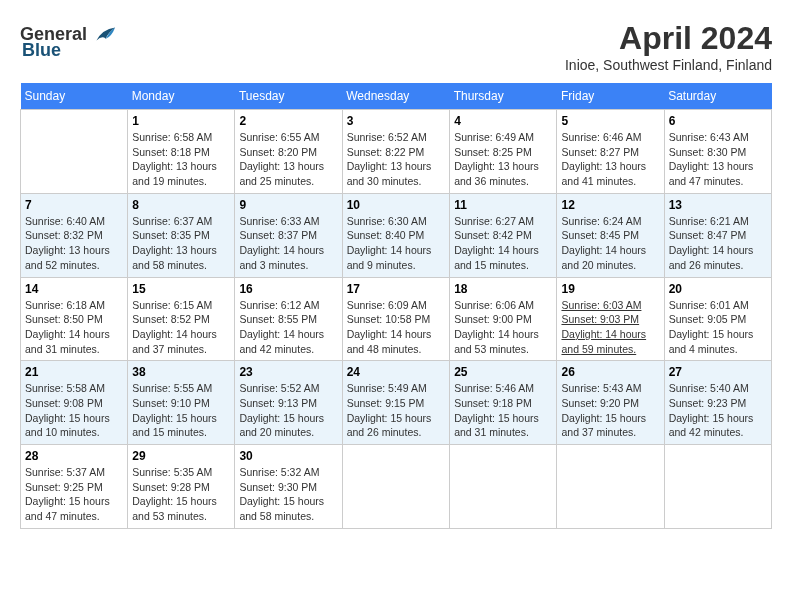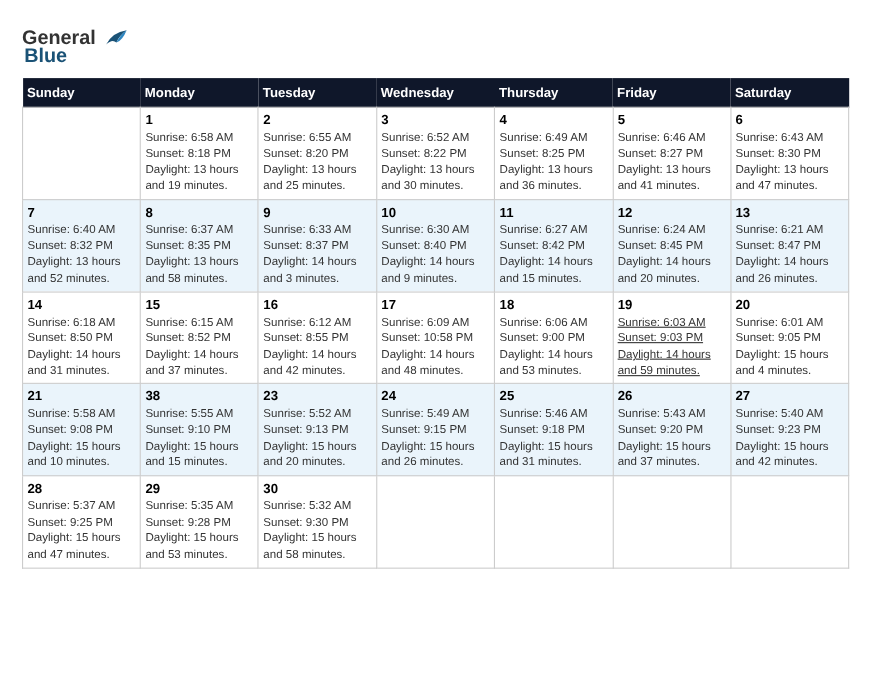--- a/index.html
+++ b/index.html
@@ -33,26 +33,26 @@
       font-size: 14px;
       font-weight: normal;
       color: #333;
     }
     table {
       width: 100%;
       border-collapse: collapse;
       font-size: 11px;
     }
     thead tr th {
-      background-color: #0f172a;
+      background-color: #3b82f6;
       color: #fff;
       padding: 6px 4px;
       text-align: left;
       font-size: 12px;
-      font-weight: bold;
+      font-weight: normal;
     }
     tbody tr td {
       border: 1px solid #ccc;
       vertical-align: top;
       padding: 4px;
       min-height: 80px;
       width: 108px;
     }
     .day-number {
       font-weight: bold;
@@ -90,20 +90,24 @@
   <div class="logo-wrapper">
     <div class="logo-line1">
       <span style="font-size:18px;font-weight:bold;color:#333;">General</span>
       <svg class="logo-icon" viewBox="0 0 30 30" xmlns="http://www.w3.org/2000/svg">
         <path d="M8 22 Q14 10 28 8 Q20 14 18 20 Q14 16 8 22Z" fill="#1a5276"></path>
         <path d="M18 20 Q22 12 28 8 Q24 18 18 20Z" fill="#2e86c1"></path>
       </svg>
     </div>
     <span style="font-size:18px;font-weight:bold;color:#1a5276;margin-top:-8px;margin-left:2px;">Blue</span>
   </div>
+  <div class="title-area">
+    <h1>April 2024</h1>
+    <h2>Inioe, Southwest Finland, Finland</h2>
+  </div>
 </div>
 
 <table>
   <thead>
     <tr>
     <th>Sunday</th>
         <th>Monday</th>
         <th>Tuesday</th>
         <th>Wednesday</th>
         <th>Thursday</th>

